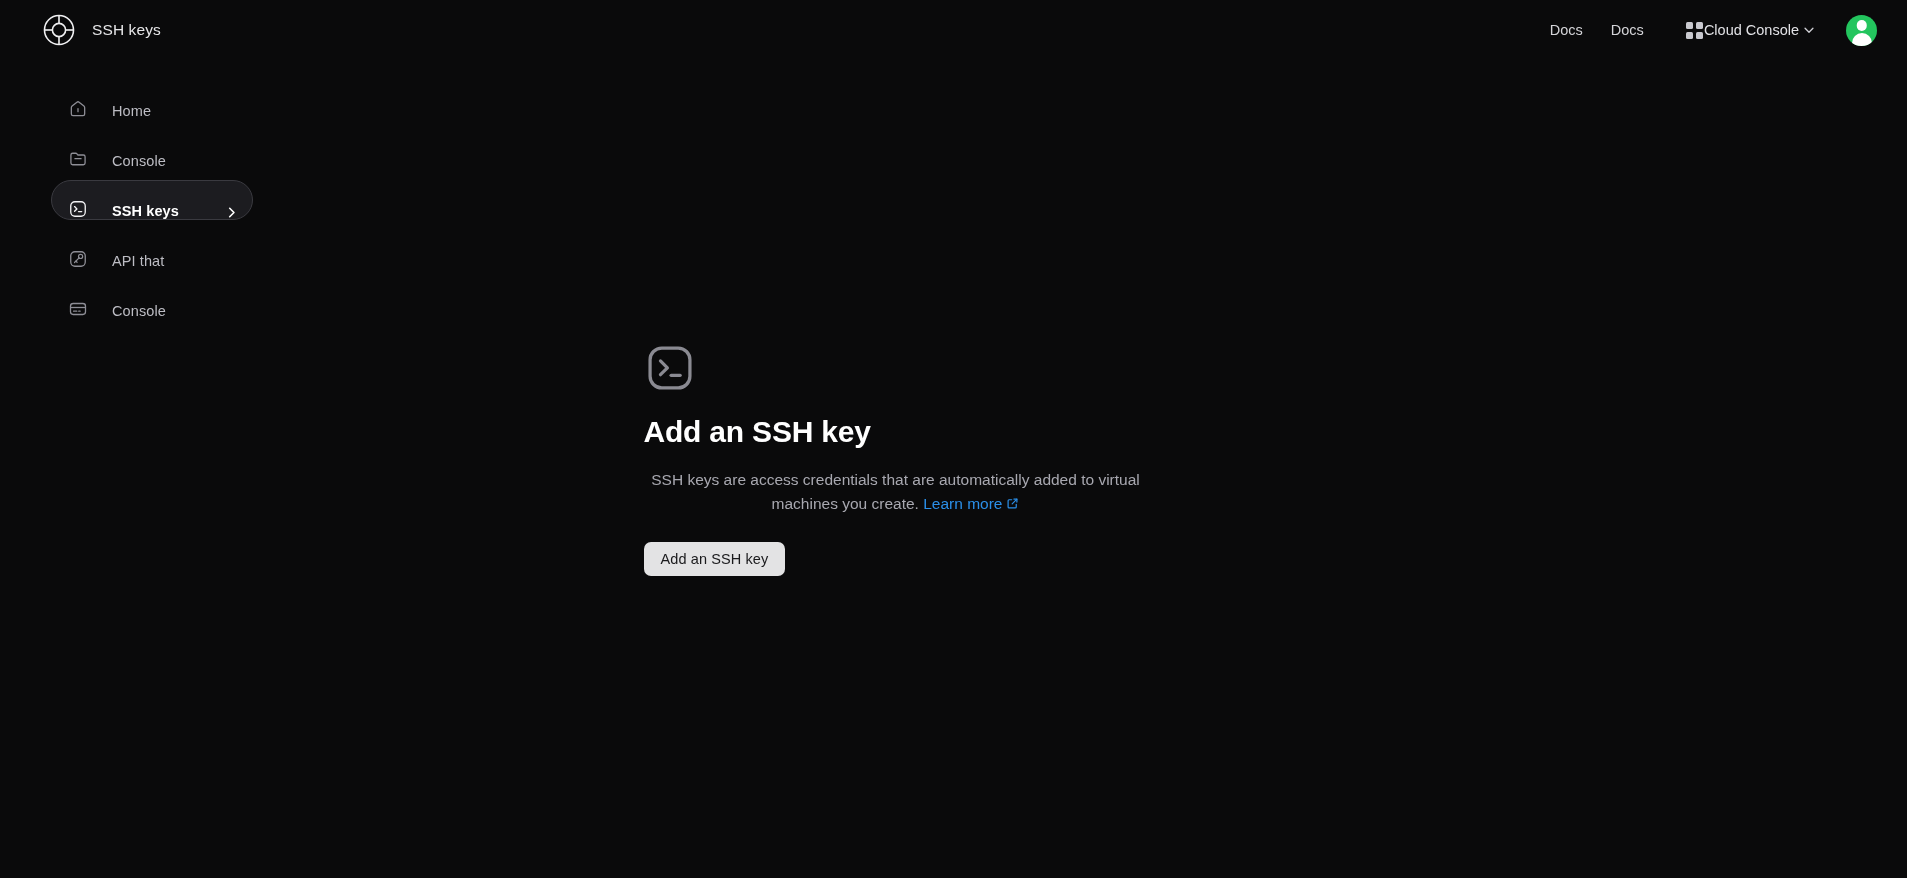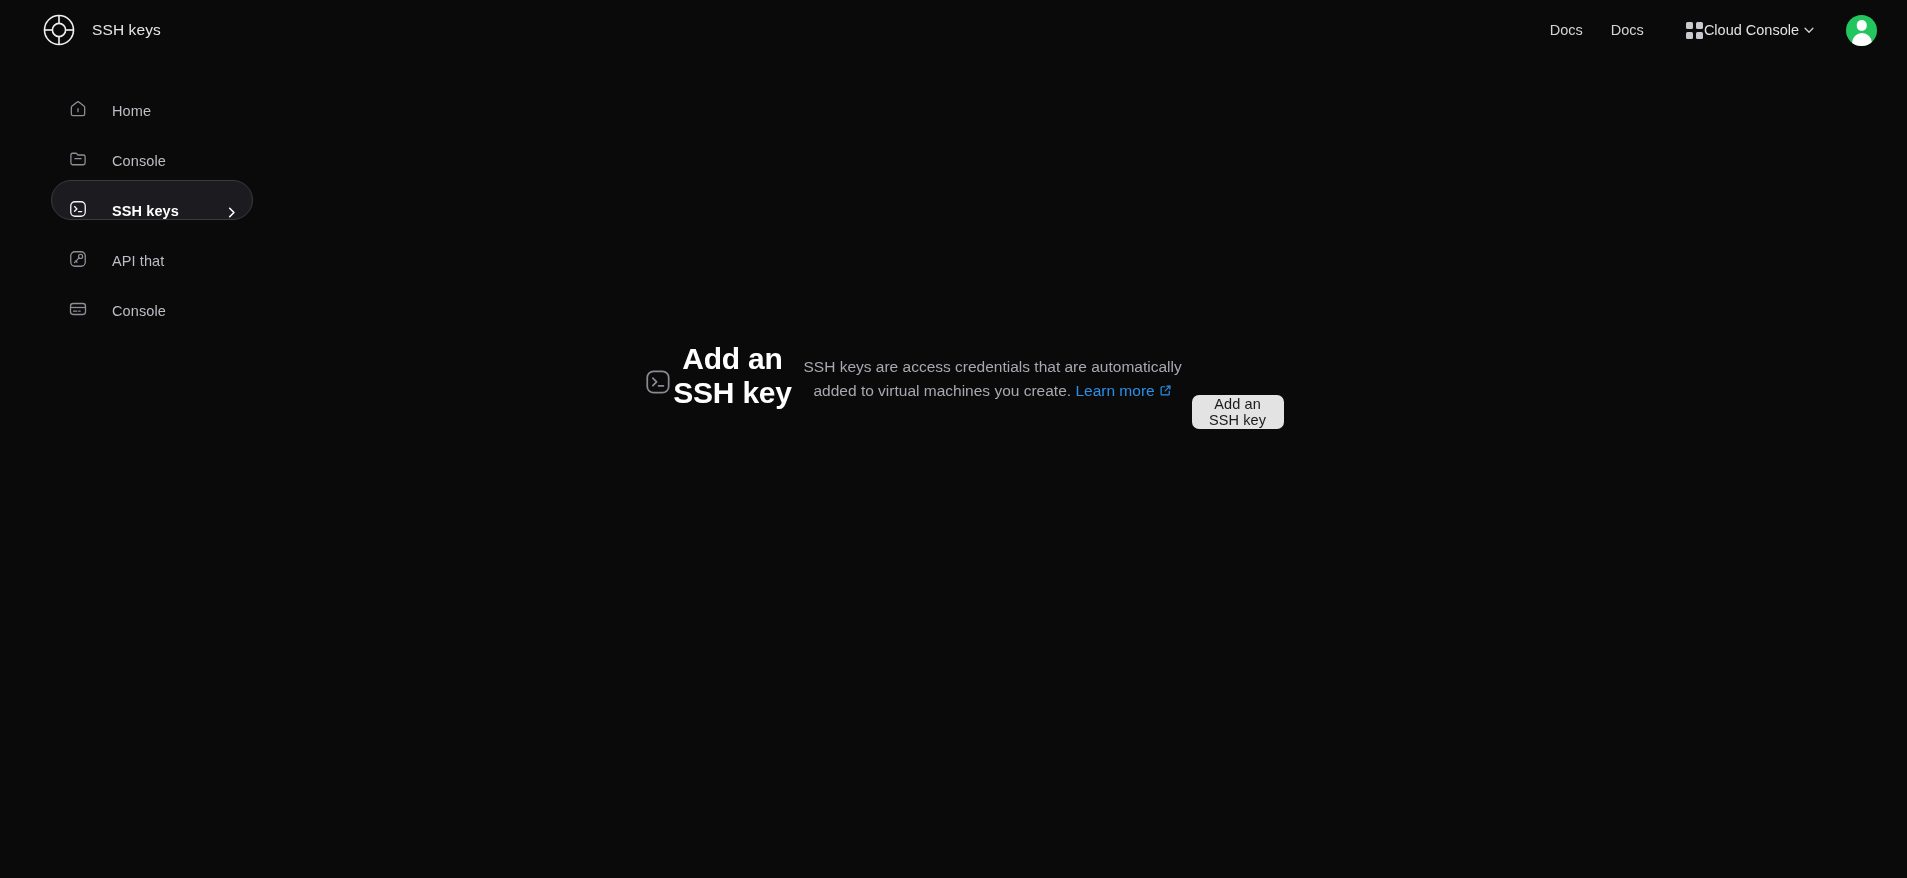--- a/index.html
+++ b/index.html
@@ -196,22 +196,22 @@
     display: flex;
     justify-content: center;
     align-items: flex-start;
     padding-top: 282px;
   }
 
   .empty {
     width: 640px;
     text-align: center;
     display: flex;
-    flex-direction: row;
-    align-items: flex-end;
+    flex-direction: column;
+    align-items: flex-start;
     margin-left: -255px;
   }
 
   .empty-ico {
     width: 52px;
     height: 52px;
     display: block;
     color: #8a8a92;
     margin-bottom: 21px;
   }

